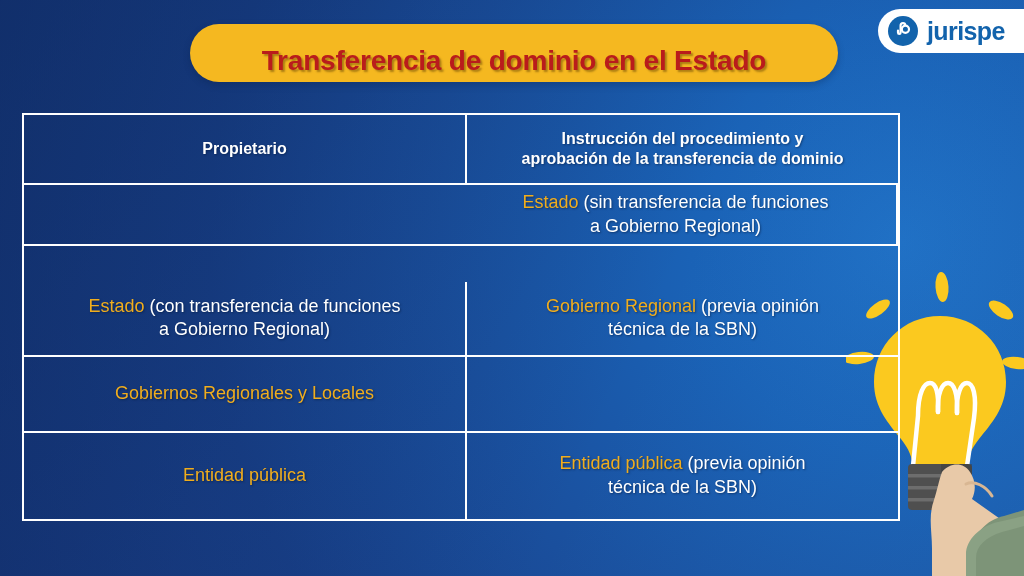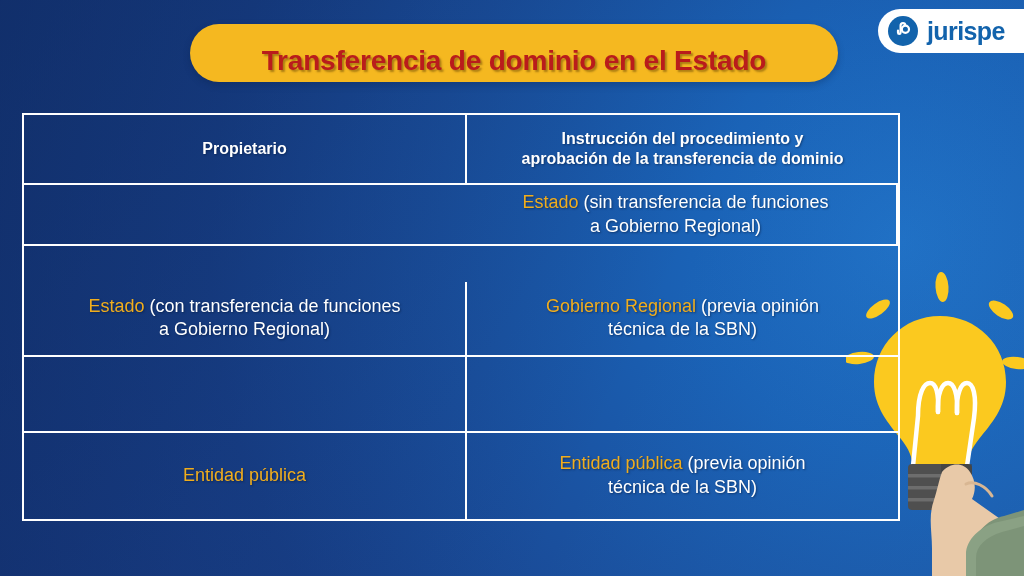--- a/index.html
+++ b/index.html
@@ -197,21 +197,21 @@
       <div class="cell left">
         <span class="body-text"><span class="hl">Estado</span><span> (con transferencia de funciones</span><br><span>a Gobierno Regional)</span></span>
       </div>
       <div class="cell right">
         <span class="body-text"><span class="hl">Gobierno Regional</span><span> (previa opinión</span><br><span>técnica de la SBN)</span></span>
       </div>
     </div>
 
     <div class="row" id="row-3">
       <div class="cell left">
-        <span class="body-text"><br></span>
+        <span class="body-text"><span class="hl">Gobiernos Regionales y Locales</span><br></span>
       </div>
     </div>
 
     <div class="row" id="row-4">
       <div class="cell left">
         <span class="body-text"><span class="hl">Entidad pública</span></span>
       </div>
       <div class="cell right">
         <span class="body-text"><span class="hl">Entidad pública</span><span> (previa opinión</span><br><span>técnica de la SBN)</span></span>
       </div>

